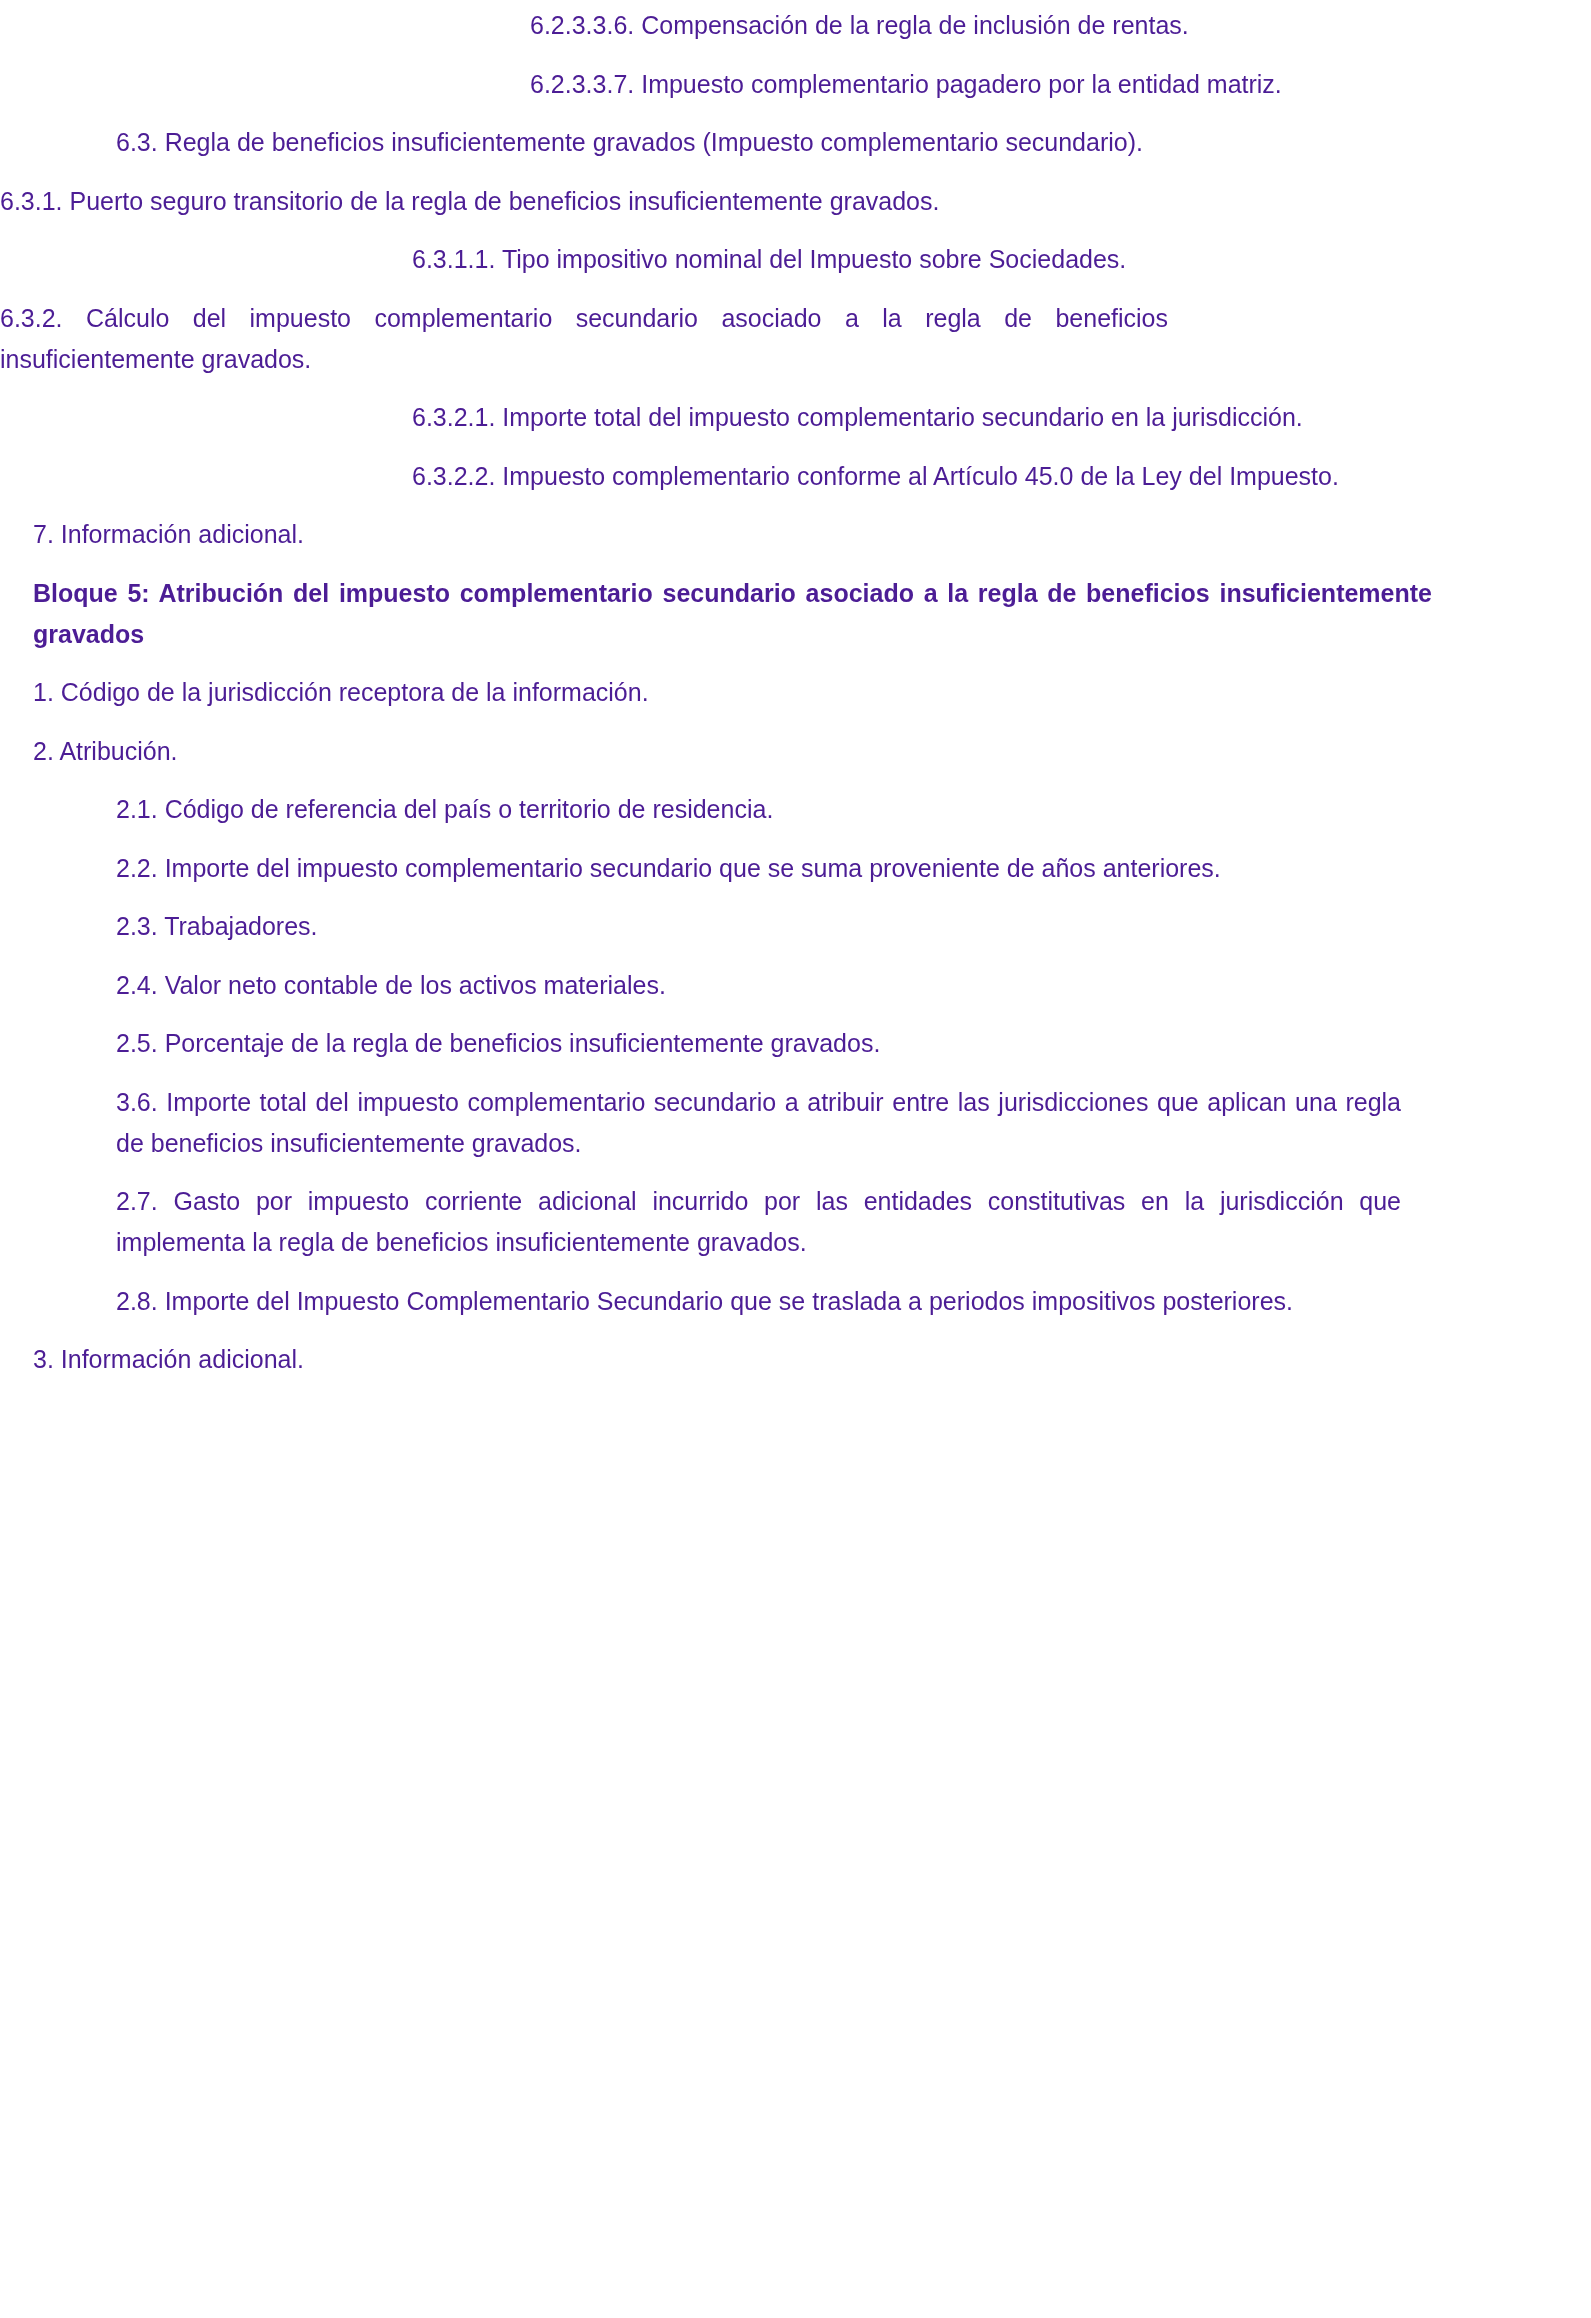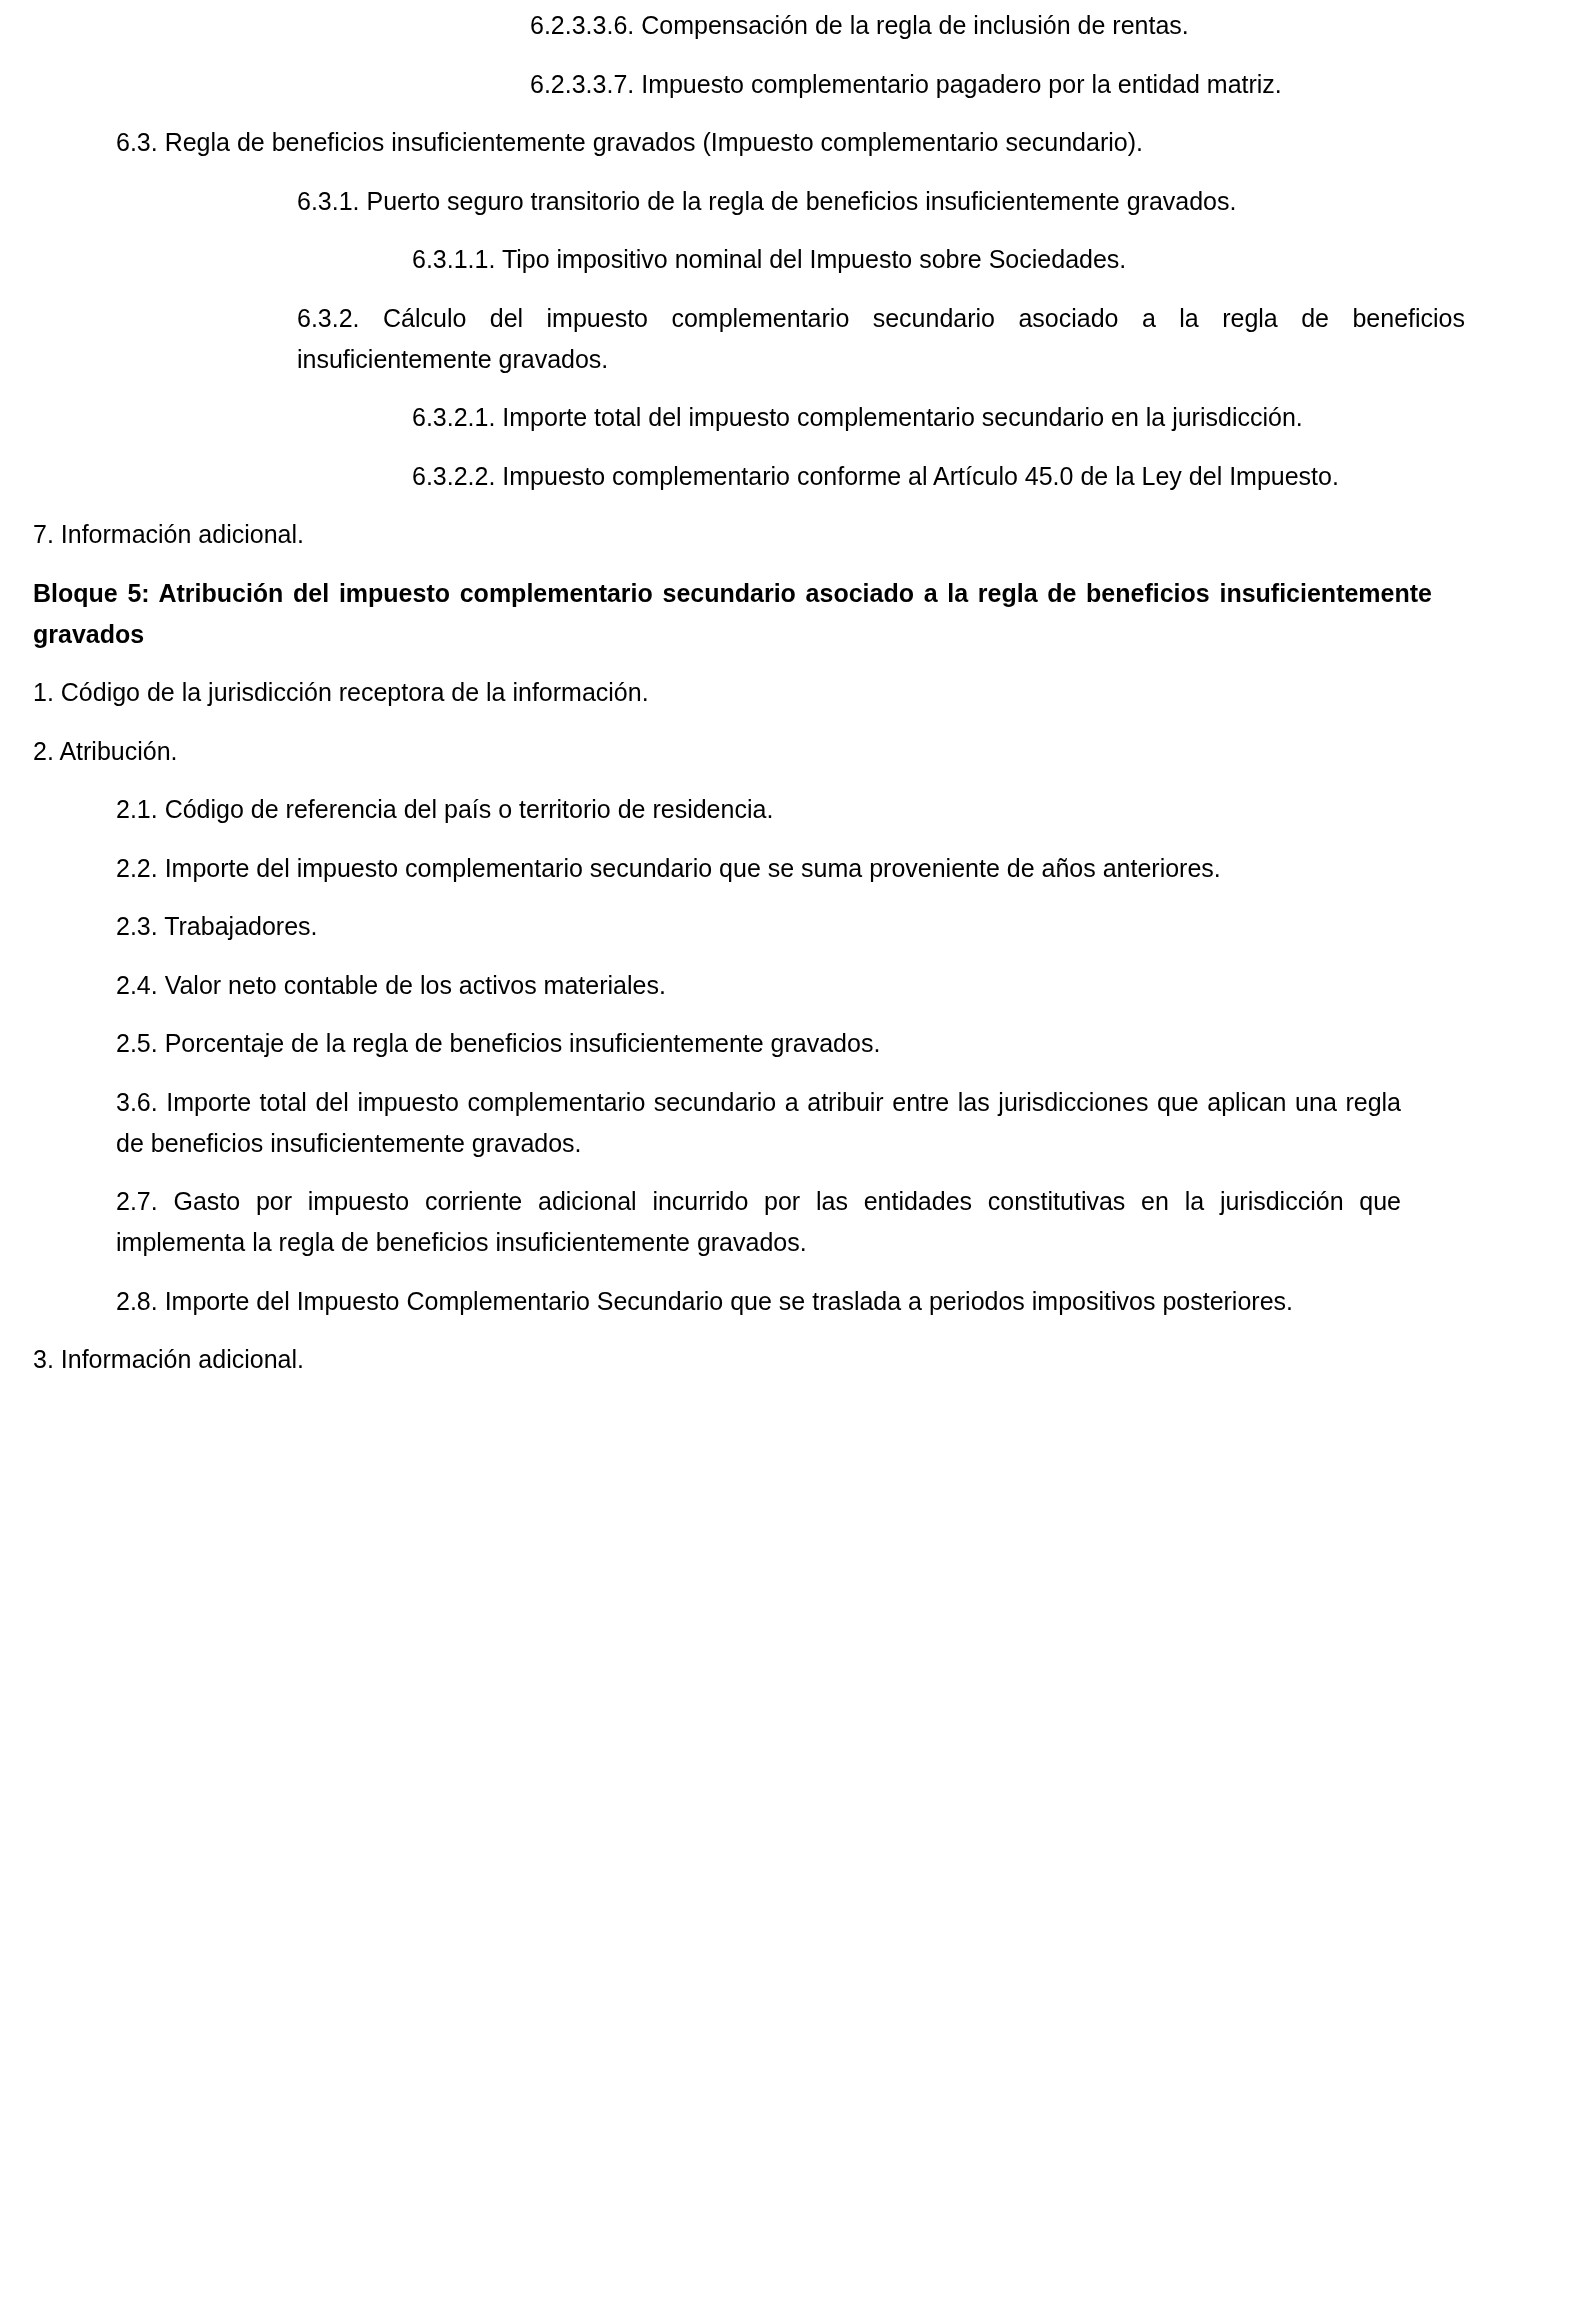--- a/index.html
+++ b/index.html
@@ -24,31 +24,31 @@
   }
   .doc-body {
     position: absolute;
     left: 0;
     top: 0;
     width: 1592px;
   }
   .para {
     font-size: 25px;
     line-height: 41px;
-    color: #000000;
+    color: #4c1d95;
     margin: 0;
     padding: 0;
     text-align: justify;
     text-justify: inter-word;
     white-space: pre-wrap;
     word-spacing: 0px;
   }
   .lvl1 { margin-left: 33px;  width: 1399px; }
   .lvl2 { margin-left: 116px; width: 1285px; }
-  .lvl3 { margin-left: 297px; width: 1168px; }
+  .lvl3 { width: 1168px; }
   .lvl4 { margin-left: 412px; width: 1052px; }
   .lvl5 { margin-left: 530px; width: 934px; }
   .bold { font-weight: bold; }
   .gap-sm { margin-top: 17.5px; }
   .first  { margin-top: 5px; }
 </style>
 </head>
 <body>
 
 <div id="page">

